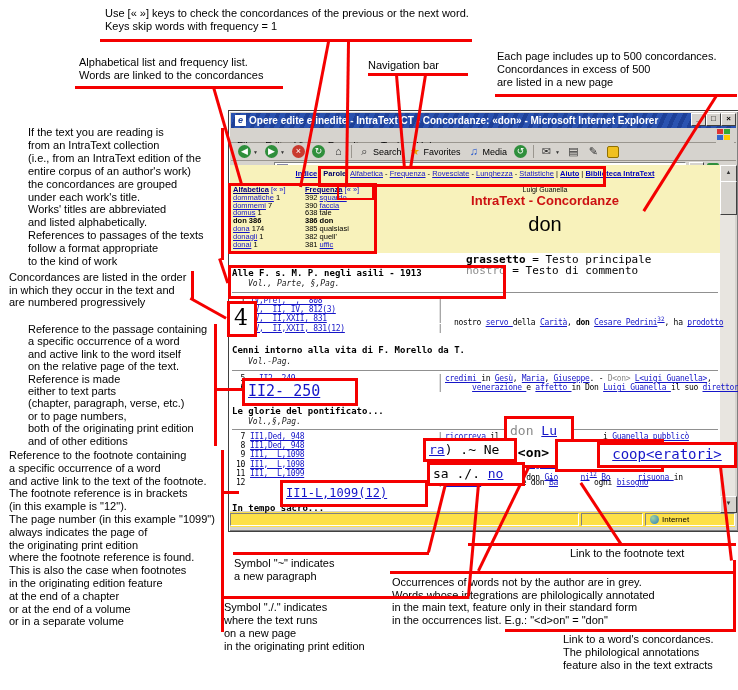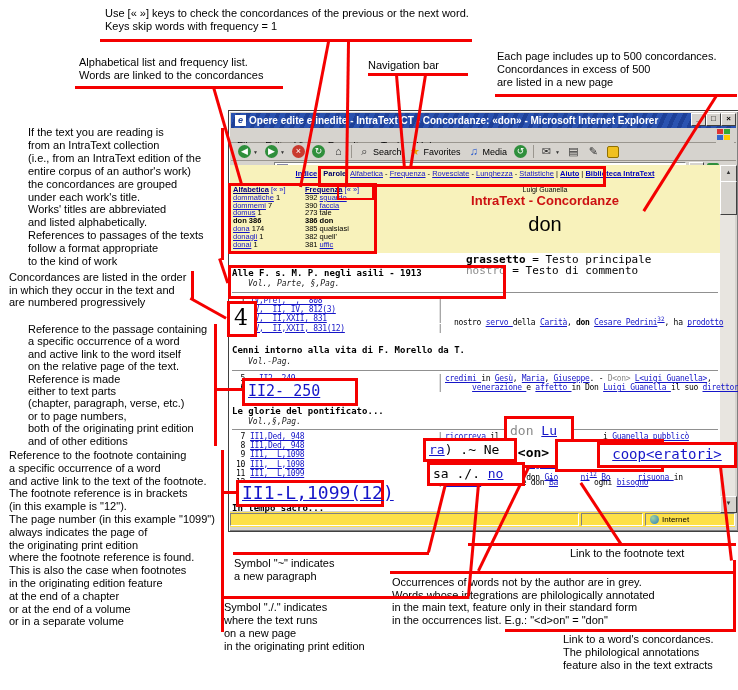--- a/index.html
+++ b/index.html
@@ -111,21 +111,21 @@
   .rref{width:185px;margin-left:5px;color:#1515c8;text-decoration:underline;flex:none;overflow:hidden;}
   .rsep{width:10px;color:#555;flex:none;text-align:center;}
   .rtx{flex:none;}
   .rtx .sl{color:#1515c8;text-decoration:underline;}
   .rtx .sg{color:#8a8a8a;}
   .rtx .sb{font-weight:bold;color:#000;}
   .rtx .ssup{color:#1515c8;text-decoration:underline;font-size:6px;vertical-align:super;letter-spacing:0;}
   
   #co-row4{font-family:"DejaVu Serif",serif;font-size:22px;line-height:26px;padding:1px 4px;}
   #co-ii2{font-size:15px;line-height:19px;}
-  #co-ii1{font-size:18px;line-height:18px;}
+  #co-ii1{font-size:12px;line-height:18px;margin-left:44px;}
   #co-don{font-size:13px;line-height:22px;}
   #co-ra,#co-sa,#co-ni{font-size:13px;line-height:15px;}
   #co-ni{line-height:24px;}
   #co-coop{font-size:14px;line-height:17px;text-align:center;}
 </style>
 </head>
 <body>
 
 <div class="ann" style="left:105px;top:7px;">Use [« »] keys to check the concordances of the previous or the next word.
 Keys skip words with frequency = 1</div>
@@ -292,21 +292,21 @@
       <div><span class="wlw">domus</span><span class="wlk"> 1</span></div>
       <div><span class="wlb">don</span><span class="wlb"> 386</span></div>
       <div><span class="wlw">dona</span><span class="wlk"> 174</span></div>
       <div><span class="wlw">donagli</span><span class="wlk"> 1</span></div>
       <div><span class="wlw">donai</span><span class="wlk"> 1</span></div>
     </div>
   <div class="wlcol" style="left:72px;" id="wl-freq">
       <div><span class="wlhead">Frequenza</span><span class="wlkeys"> [« »]</span></div>
       <div><span class="wlk">392 </span><span class="wlw">sguardo</span></div>
       <div><span class="wlk">390 </span><span class="wlw">faccia</span></div>
-      <div><span class="wlk">273 </span><span class="wlk">tale</span></div>
+      <div><span class="wlk">638 </span><span class="wlk">tale</span></div>
       <div><span class="wlb">386 </span><span class="wlb">don</span></div>
       <div><span class="wlk">385 </span><span class="wlk">qualsiasi</span></div>
       <div><span class="wlk">382 </span><span class="wlk">quell'</span></div>
       <div><span class="wlk">381 </span><span class="wlw">uffic</span></div>
     </div>
 </div>
 <div id="masthead">
   <div id="mh-author">Luigi Guanella</div>
   <div id="mh-sub">IntraText - Concordanze</div>
   <div id="mh-word">don</div>

